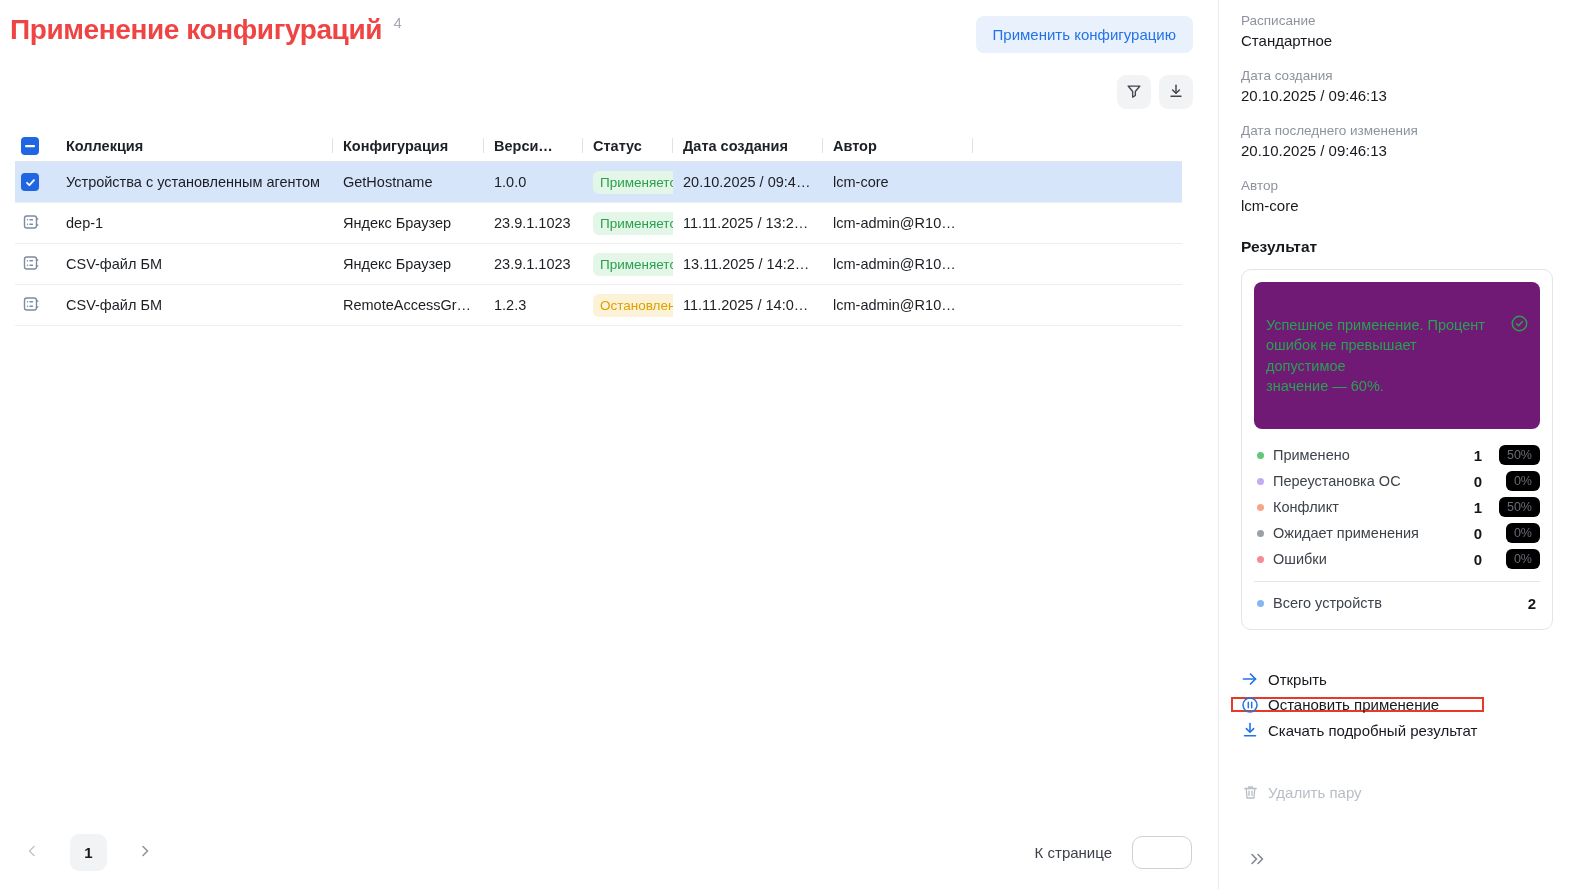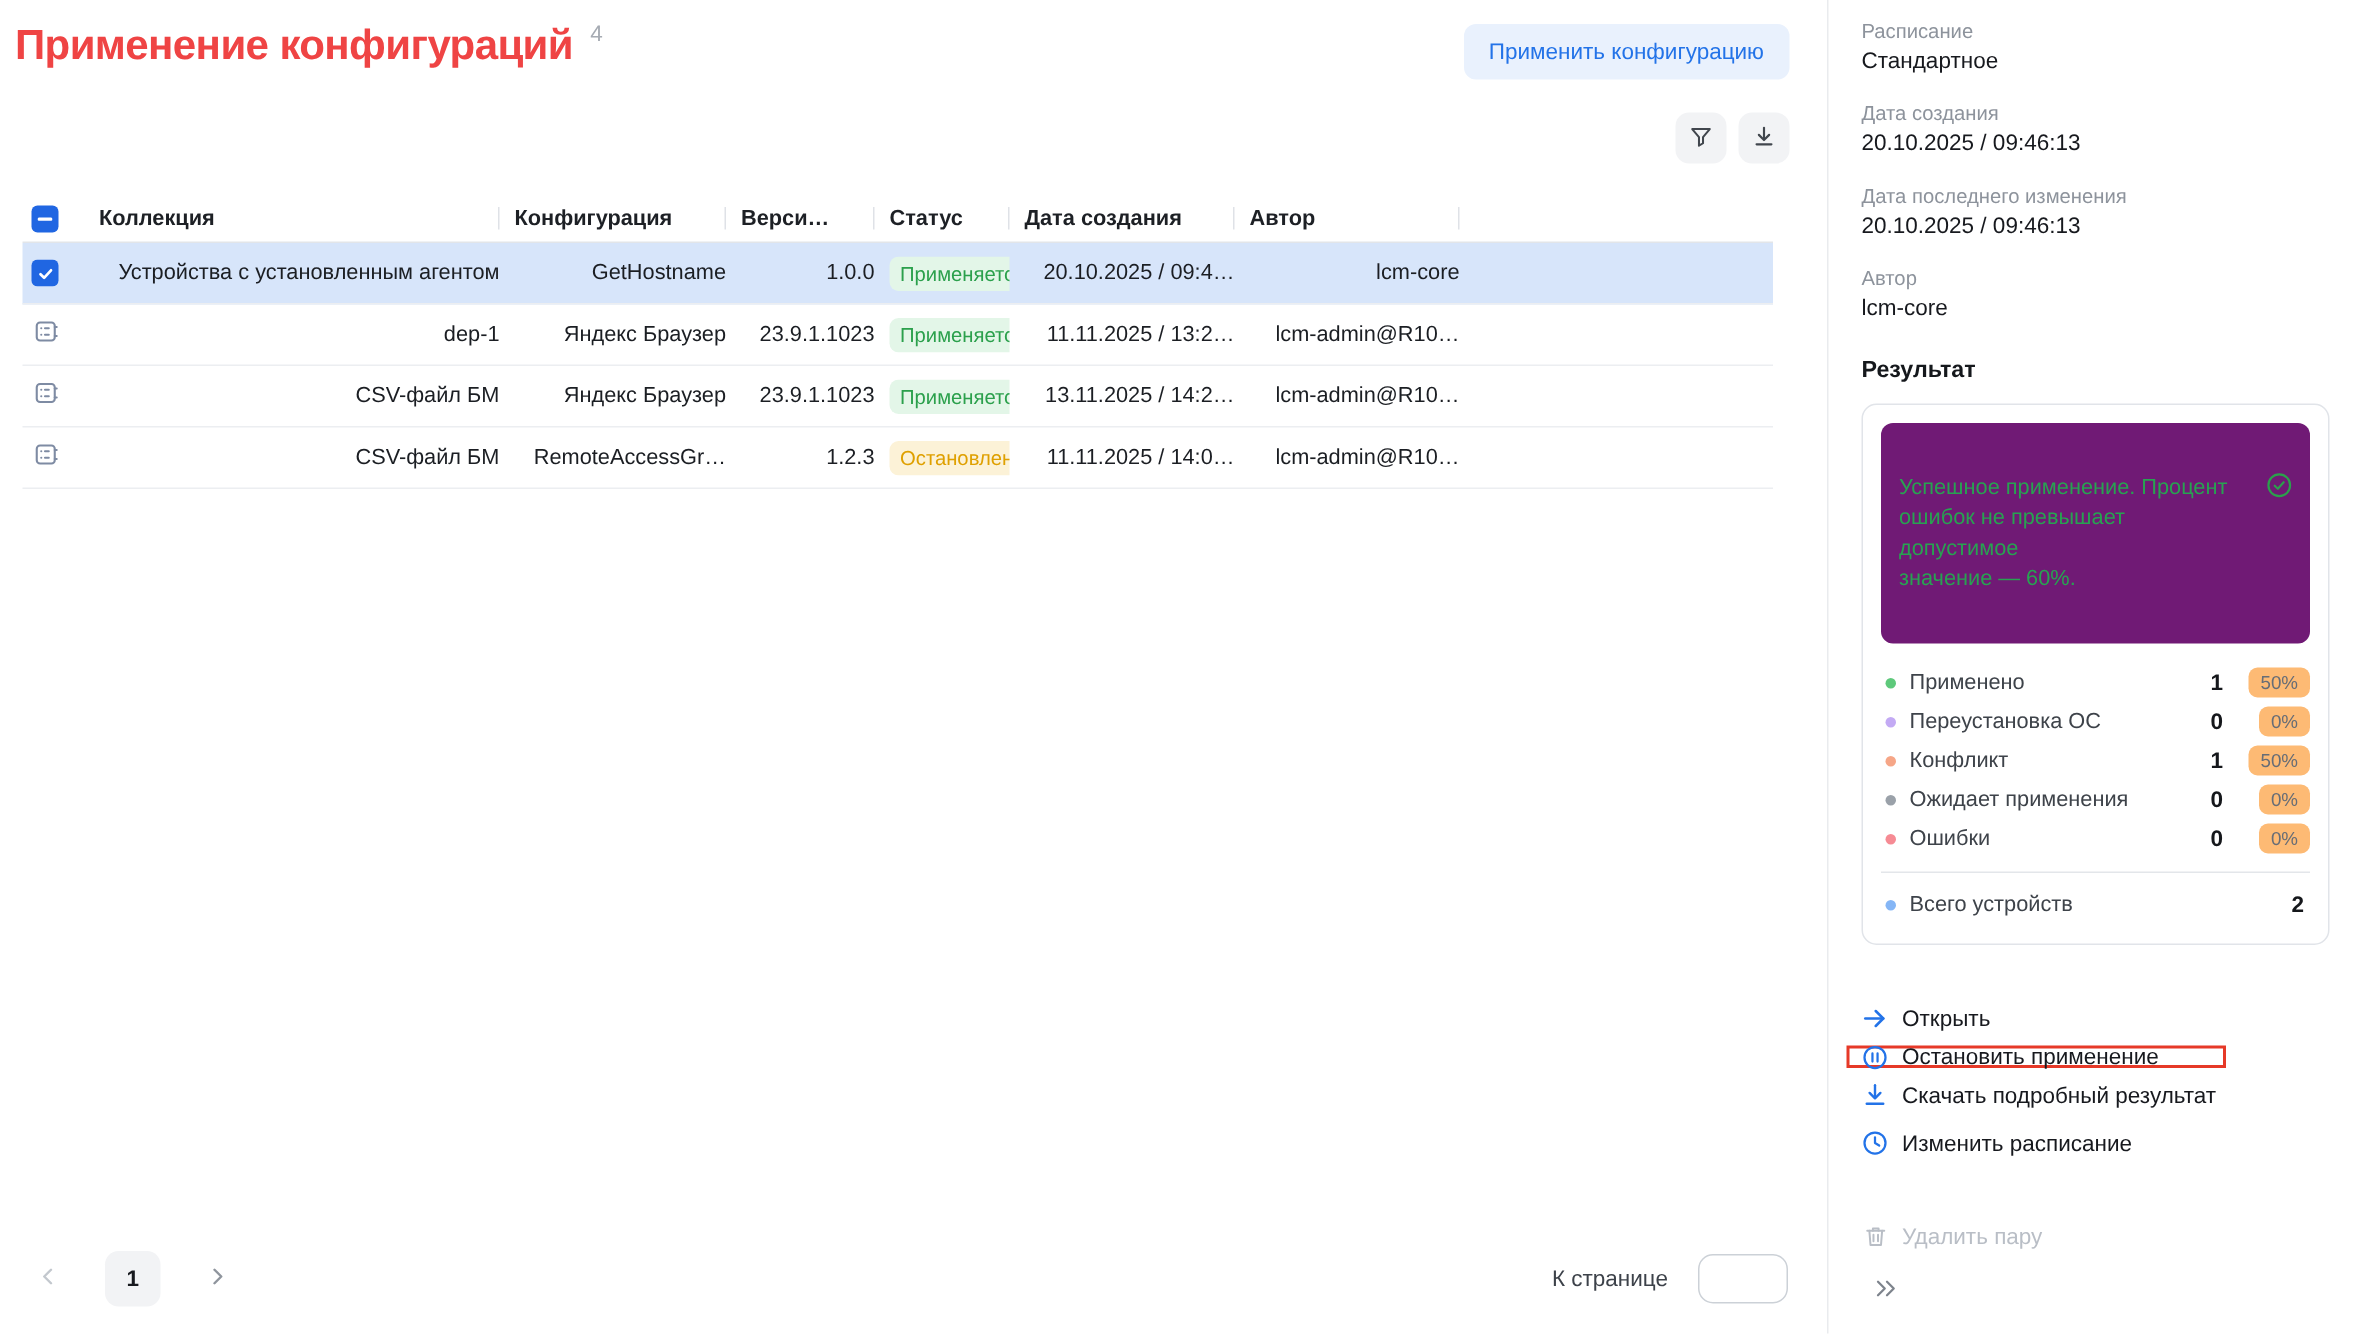--- a/index.html
+++ b/index.html
@@ -19,21 +19,21 @@
   .toolbar { position:absolute; top:75px; right:25px; display:flex; gap:8px; }
   .icon-btn { width:34px; height:34px; border:none; border-radius:9px; background:#f2f3f5;
               display:flex; align-items:center; justify-content:center; cursor:pointer; }
 
   
   .table { position:absolute; left:15px; right:36px; top:130px; }
   .thead { display:flex; align-items:center; height:32px; border-bottom:1px solid #e2e5e9;
            font-weight:700; font-size:14.5px; color:#1d2025; }
   .hcell { position:relative; height:100%; display:flex; align-items:center; padding-left:10px; }
   .hcell.sep::after { content:''; position:absolute; right:0; top:8px; bottom:8px; width:1px; background:#dfe2e7; }
-  .row { display:flex; align-items:center; height:41px; border-bottom:1px solid #eceef1; font-size:14.5px; color:#1b1e23;text-align:right; }
+  .row { display:flex; align-items:center; height:41px; border-bottom:1px solid #eceef1; font-size:14.5px; color:#1b1e23; }
   .row.selected { background:#d7e5fa; }
   .cell { padding-left:10px; overflow:hidden; white-space:nowrap; }
   .col-check  { width:41px; padding-left:6px; display:flex; align-items:center; }
   .col-coll   { width:277px; }
   .col-conf   { width:151px; }
   .col-ver    { width:99px; }
   .col-status { width:90px; }
   .col-date   { width:150px; }
   .col-auth   { width:150px; }
   .col-rest   { flex:1; }
@@ -66,21 +66,21 @@
            color:#28a251; font-size:14.5px; line-height:1.42; white-space:pre-line; }
   .alert-icon { position:absolute; top:11px; right:11px; }
 
   .stats { margin-top:13px; }
   .stat-row { display:flex; align-items:center; height:26px; }
   .dot { width:7px; height:7px; border-radius:50%; margin:0 9px 0 3px; flex:none; }
   .stat-label { flex:1; font-size:14.5px; color:#3e434a; }
   .stat-value { font-size:15px; font-weight:700; color:#15171b; margin-right:10px; }
   .badge-col { width:48px; display:flex; justify-content:flex-end; }
   .stat-badge { display:inline-block; min-width:24px; padding:3px 8px; text-align:center;
-                background:#fdba74; border-radius:6px; font-size:12.5px; color:#676d76; }
+                background:#000000; border-radius:6px; font-size:12.5px; color:#676d76; }
   .card-divider { border:none; border-top:1px solid #e3e6ea; margin:9px 0 7px; }
   .total-row { display:flex; align-items:center; height:28px; }
   .total-value { font-size:15px; font-weight:700; color:#15171b; margin-right:4px; }
 
   .actions { margin-top:33px; }
   .action { display:flex; align-items:center; gap:9px; height:32px; font-size:15px; color:#17191e; cursor:pointer; }
   .action .a-icon { width:18px; display:flex; align-items:center; justify-content:center; flex:none; }
   .action.stop-highlight { border:2px solid #e63928; width:253px; height:15px; margin:2px 0 2px -10px; padding-left:8px; }
   .action.disabled { color:#b9bec6; margin-top:30px; cursor:default; }
 
@@ -342,29 +342,20 @@
     <div class="action">
       <span class="a-icon">
         <svg width="18" height="18" viewBox="0 0 18 18" fill="none" stroke="#2373e8" stroke-width="1.6" stroke-linecap="round" stroke-linejoin="round">
             <path d="M9 2.5v8"></path>
             <path d="M5.4 7.6 9 11.2l3.6-3.6"></path>
             <path d="M3.5 14.8h11"></path>
           </svg>
       </span>
       <span>Скачать подробный результат</span>
     </div>
-    <div class="action">
-      <span class="a-icon">
-        <svg width="18" height="18" viewBox="0 0 18 18" fill="none" stroke="#2373e8" stroke-width="1.5" stroke-linecap="round" stroke-linejoin="round">
-            <circle cx="9" cy="9" r="7"></circle>
-            <path d="M9 5.2V9l2.8 1.7"></path>
-          </svg>
-      </span>
-      <span>Изменить расписание</span>
-    </div>
     <div class="action disabled">
       <span class="a-icon">
         <svg width="17" height="17" viewBox="0 0 18 18" fill="none" stroke="#b9bec6" stroke-width="1.4" stroke-linecap="round" stroke-linejoin="round">
             <path d="M3 4.8h12"></path>
             <path d="M7 4.8V3.2h4v1.6"></path>
             <path d="M4.5 4.8l.8 10h7.4l.8-10"></path>
             <path d="M7.4 7.5v4.6M10.6 7.5v4.6"></path>
           </svg>
       </span>
       <span>Удалить пару</span>

